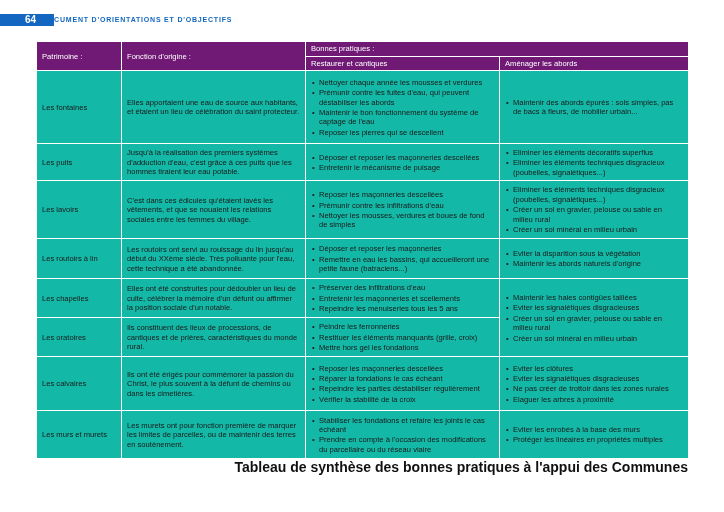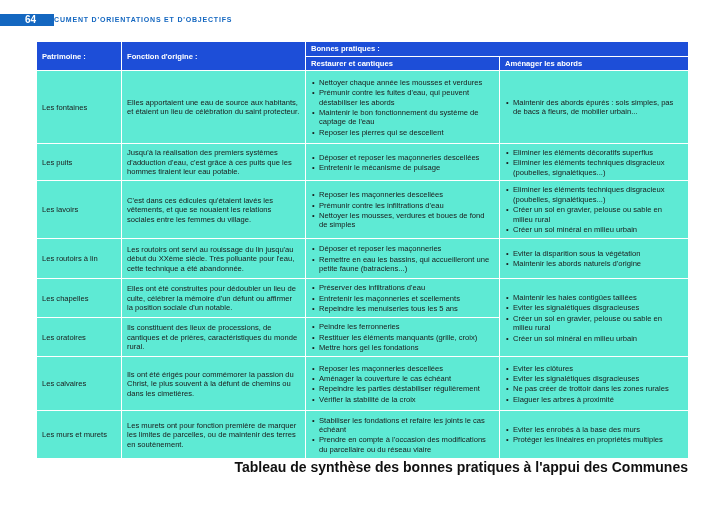--- a/index.html
+++ b/index.html
@@ -5,22 +5,22 @@
   html, body { margin:0; padding:0; }
   body { width:724px; height:512px; background:#ffffff; position:relative; overflow:hidden;
          font-family:"Liberation Sans", sans-serif; color:#1a1a1a; }
   .page-num { position:absolute; left:0; top:14px; width:36px; height:12px; background:#1467c0;
               color:#fff; font-weight:bold; font-size:10px; text-align:right; padding-right:18px; line-height:12px; }
   .doc-title { position:absolute; left:42px; top:15px; font-size:7px; font-weight:bold; color:#1467c0;
                letter-spacing:0.8px; line-height:10px; }
   table.main { position:absolute; left:36px; top:41px; width:652px; border-collapse:collapse; table-layout:fixed; }
   table.main td, table.main th { border:1.5px solid #ffffff; font-size:7.6px; line-height:9.4px; vertical-align:middle;
                       padding:2px 5px; text-align:left; }
-  th { background:#1d4ed8; color:#ffffff; font-weight:bold; font-size:7.8px; }
-  td { background:#5eead4; }
+  th { background:#701a75; color:#ffffff; font-weight:normal; font-size:7.8px; }
+  td { background:#14b8a6; }
   ul { margin:0; padding:0 0 0 8px; list-style:none; }
   li { position:relative; margin:1px 0; }
   li::before { content:"•"; position:absolute; left:-7px; top:0; }
   .caption { position:absolute; right:36px; top:459px; font-size:14px; font-weight:bold; color:#111; }
 </style>
 </head>
 <body>
 
 <div class="page-num">64</div>
 <div class="doc-title">DOCUMENT D'ORIENTATIONS ET D'OBJECTIFS</div>
@@ -140,21 +140,21 @@
             <li>Mettre hors gel les fondations</li>
           </ul>
         </td>
       </tr>
       <tr style="height: 54px;">
         <td>Les calvaires</td>
         <td>Ils ont été érigés pour commémorer la passion du Christ, le plus souvent à la défunt de chemins ou dans les cimetières.</td>
         <td>
           <ul>
             <li>Reposer les maçonneries descellées</li>
-            <li>Aménager la couverture le cas échéant</li>
+            <li>Réparer la fondations le cas échéant</li>
             <li>Repeindre les parties déstabiliser régulièrement</li>
             <li>Vérifier la stabilité de la croix</li>
           </ul>
         </td>
         <td>
           <ul>
             <li>Eviter les clôtures</li>
             <li>Eviter les signalétiques disgracieuses</li>
             <li>Ne pas créer de trottoir dans les zones rurales</li>
             <li>Elaguer les arbres à proximité</li>

